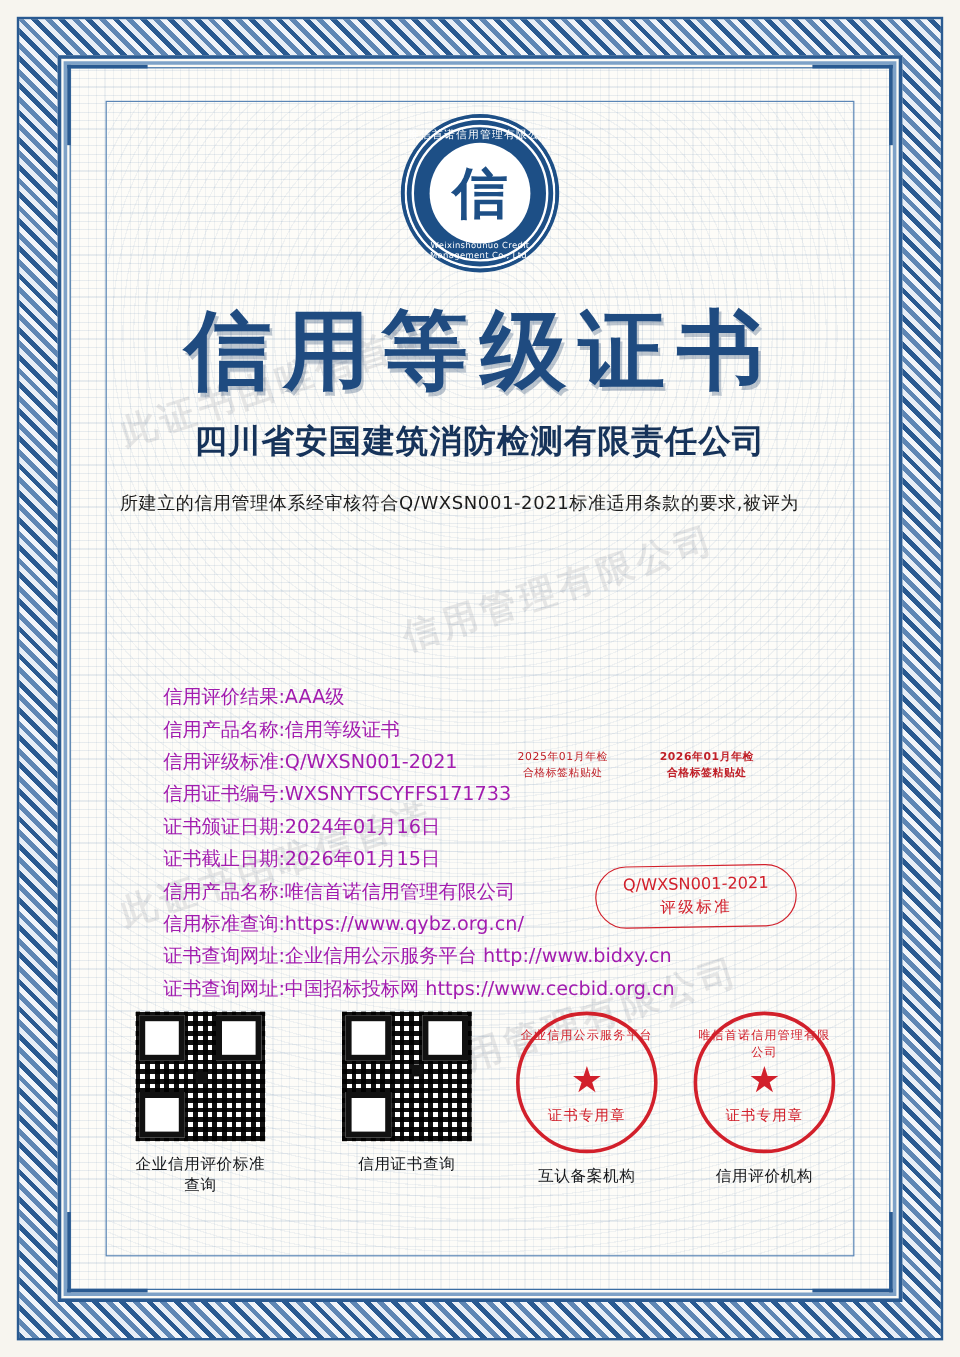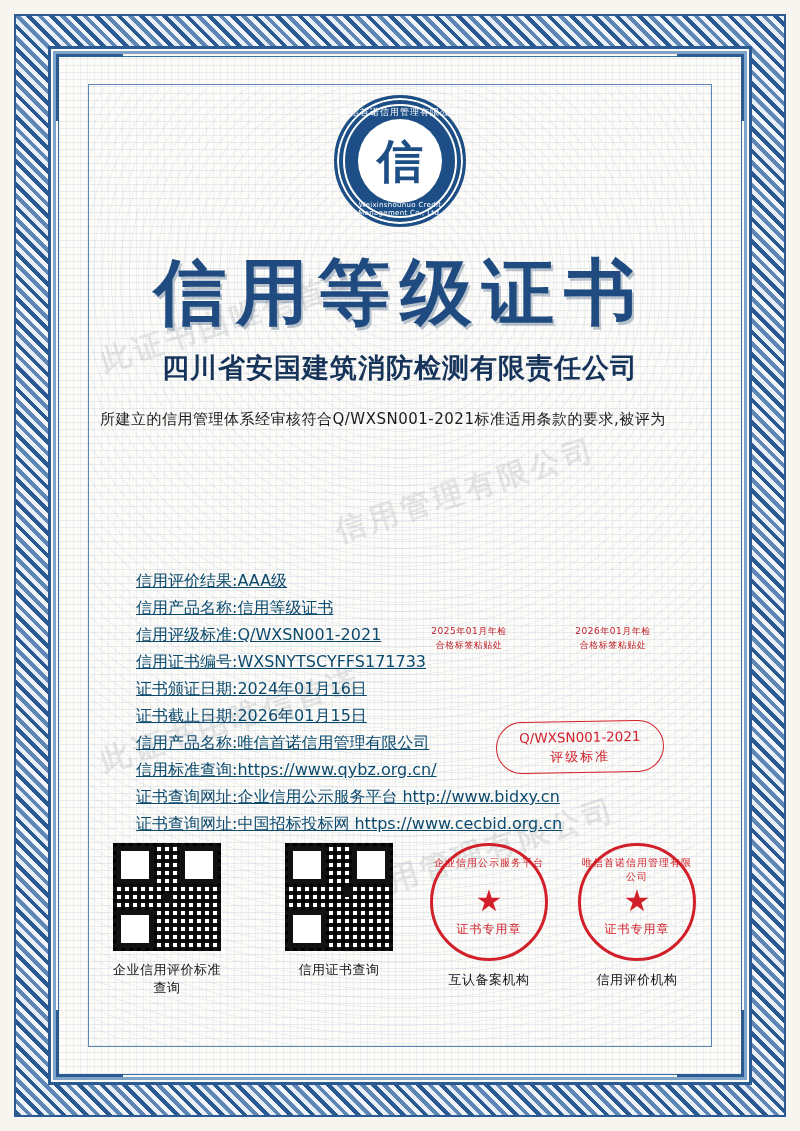--- a/index.html
+++ b/index.html
@@ -197,40 +197,39 @@
     font-size: 14.5px;
     color: #1b1b1b;
   }
 
   .fields {
     position: absolute;
     top: 478px; left: 36px; right: 20px;
   }
   .field-row {
     font-size: 16px;
-    color: #0c4a6e;
+    color: #a21caf;
     line-height: 1.0;
     margin-bottom: 11px;
     white-space: nowrap;
-    text-decoration: underline;
   }
   .field-row .label { }
   .field-row .value { }
 
   
   .insp-box {
     position: absolute;
     text-align: center;
     font-size: 9px;
     color: #c02028;
     line-height: 1.5;
     letter-spacing: 0.5px;
   }
   .insp-1 { top: 530px; right: 176px; width: 110px; text-align: center; }
-  .insp-2 { top: 530px; right: 32px; width: 110px; }
+  .insp-2 { top: 530px; right: 56px; width: 110px; font-weight: bold; }
 
   .std-seal {
     position: absolute;
     top: 626px; right: 36px;
     width: 168px; height: 52px;
     border: 1.5px solid #d2202b;
     border-radius: 26px;
     color: #d2202b;
     text-align: center;
     font-size: 13.5px;

